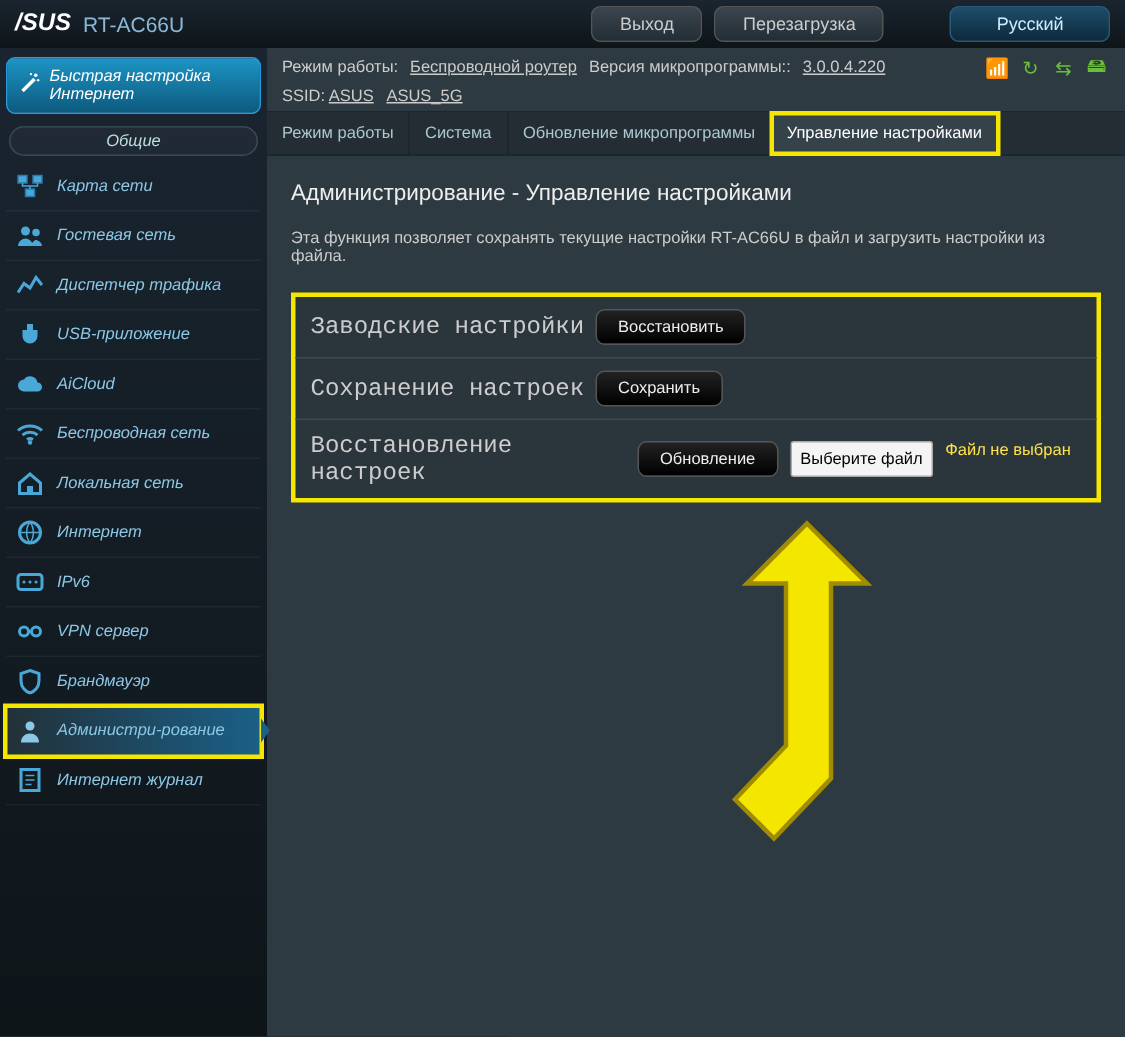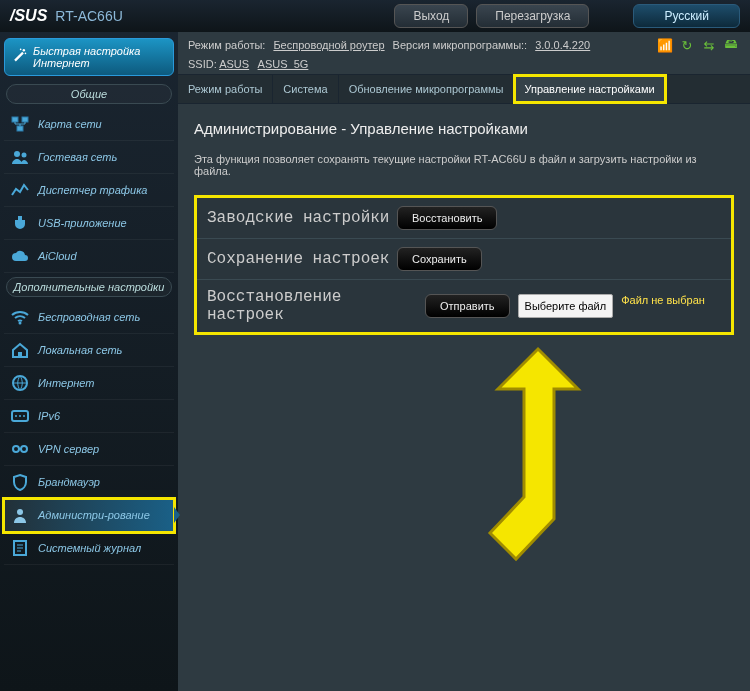--- a/index.html
+++ b/index.html
@@ -172,21 +172,20 @@
     </div>
     <div class="nav-item">
       <span class="icon">
           <svg viewBox="0 0 20 18">
             <path d="M6 14a4 4 0 010-8 5 5 0 019 2 3 3 0 010 6z" fill="#4aa8d8"></path>
           </svg>
         </span>
       <span>AiCloud</span>
     </div>
 
-    <div class="section-label">Дополнительные настройки</div>
 
     <div class="nav-item">
       <span class="icon">
           <svg viewBox="0 0 20 18">
             <path d="M2 7a12 12 0 0116 0M5 10a8 8 0 0110 0M8 13a4 4 0 014 0" stroke="#4aa8d8" fill="none" stroke-width="2"></path>
             <circle cx="10" cy="15" r="1.5" fill="#4aa8d8"></circle>
           </svg>
         </span>
       <span>Беспроводная сеть</span>
     </div>
@@ -246,21 +245,21 @@
         </span>
       <span>Администри-рование</span>
     </div>
     <div class="nav-item">
       <span class="icon">
           <svg viewBox="0 0 20 18">
             <rect x="4" y="2" width="12" height="14" fill="none" stroke="#4aa8d8" stroke-width="2"></rect>
             <path d="M7 6h6M7 9h6M7 12h4" stroke="#4aa8d8"></path>
           </svg>
         </span>
-      <span>Системный журнал</span>
+      <span>Интернет журнал</span>
     </div>
   </div>
 
   <div class="main">
     <div class="status-bar">
       <span>Режим работы:</span>
       <a href="#">Беспроводной роутер</a>
       <span>Версия микропрограммы::</span>
       <a href="#">3.0.0.4.220</a>
       <div class="status-icons">
@@ -296,21 +295,21 @@
         </div>
         <div class="settings-row">
           <div class="row-label">Сохранение настроек</div>
           <div class="row-action">
             <button class="action-btn">Сохранить</button>
           </div>
         </div>
         <div class="settings-row">
           <div class="row-label">Восстановление настроек</div>
           <div class="row-action">
-            <button class="action-btn">Отправить</button>
+            <button class="action-btn">Обновление</button>
             <button class="file-btn">Выберите файл</button>
             <span>Файл не выбран</span>
           </div>
         </div>
       </div>
 
       <div class="arrow-annotation">
         <svg width="180" height="260" viewBox="0 0 180 260">
           <path d="M 110 10 L 150 50 L 126 50 L 126 180 L 88 220 L 62 194 L 96 158 L 96 50 L 70 50 Z" fill="#f5e600" stroke="#a08c00" stroke-width="3"></path>
         </svg>

